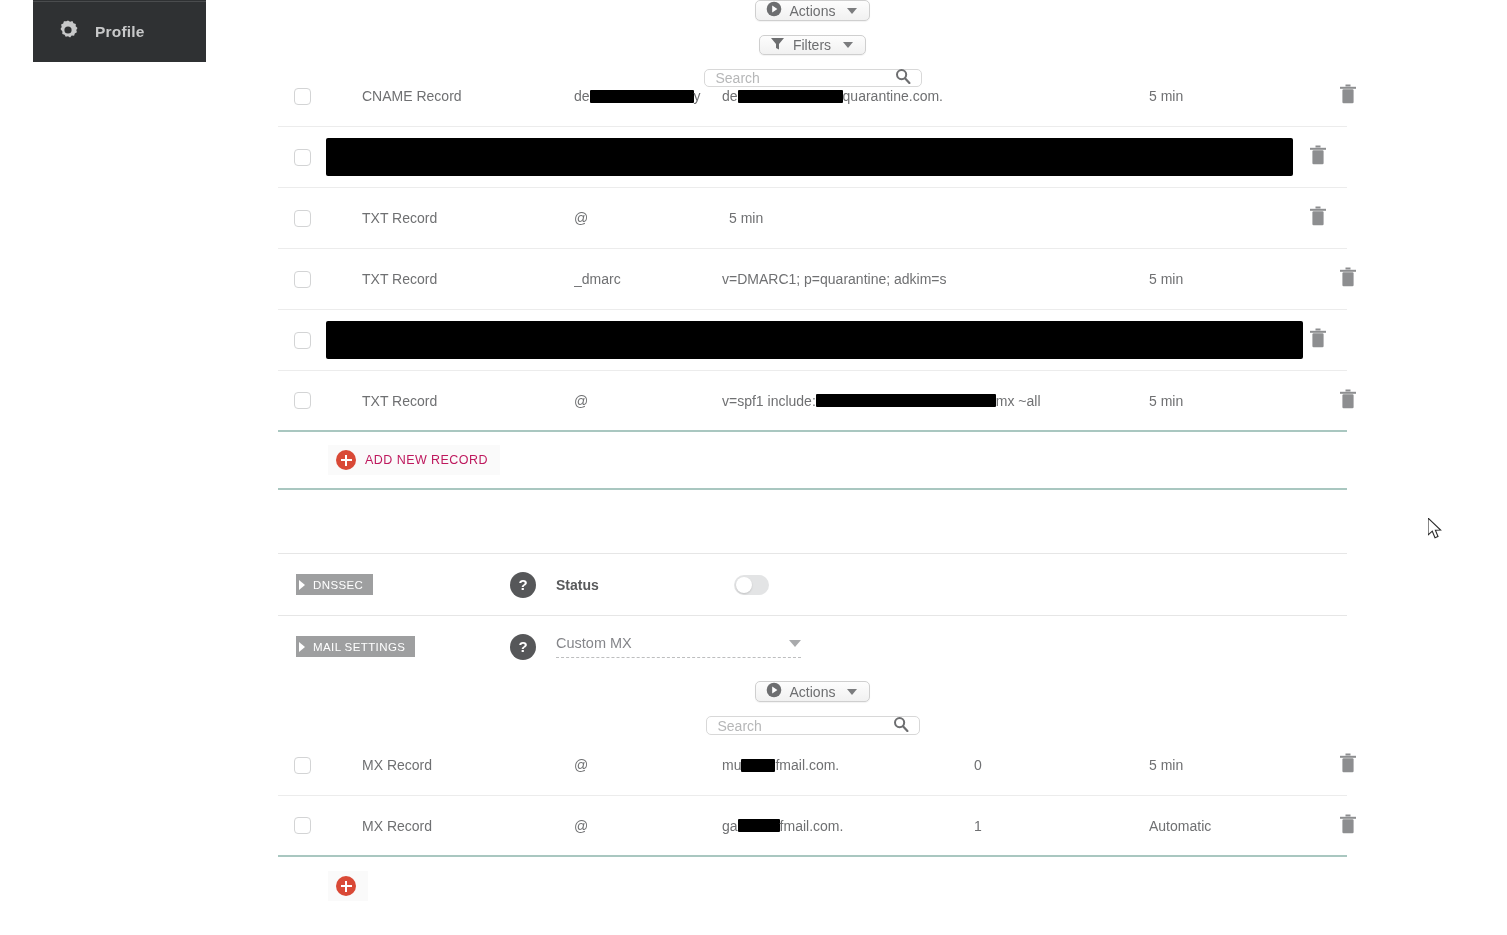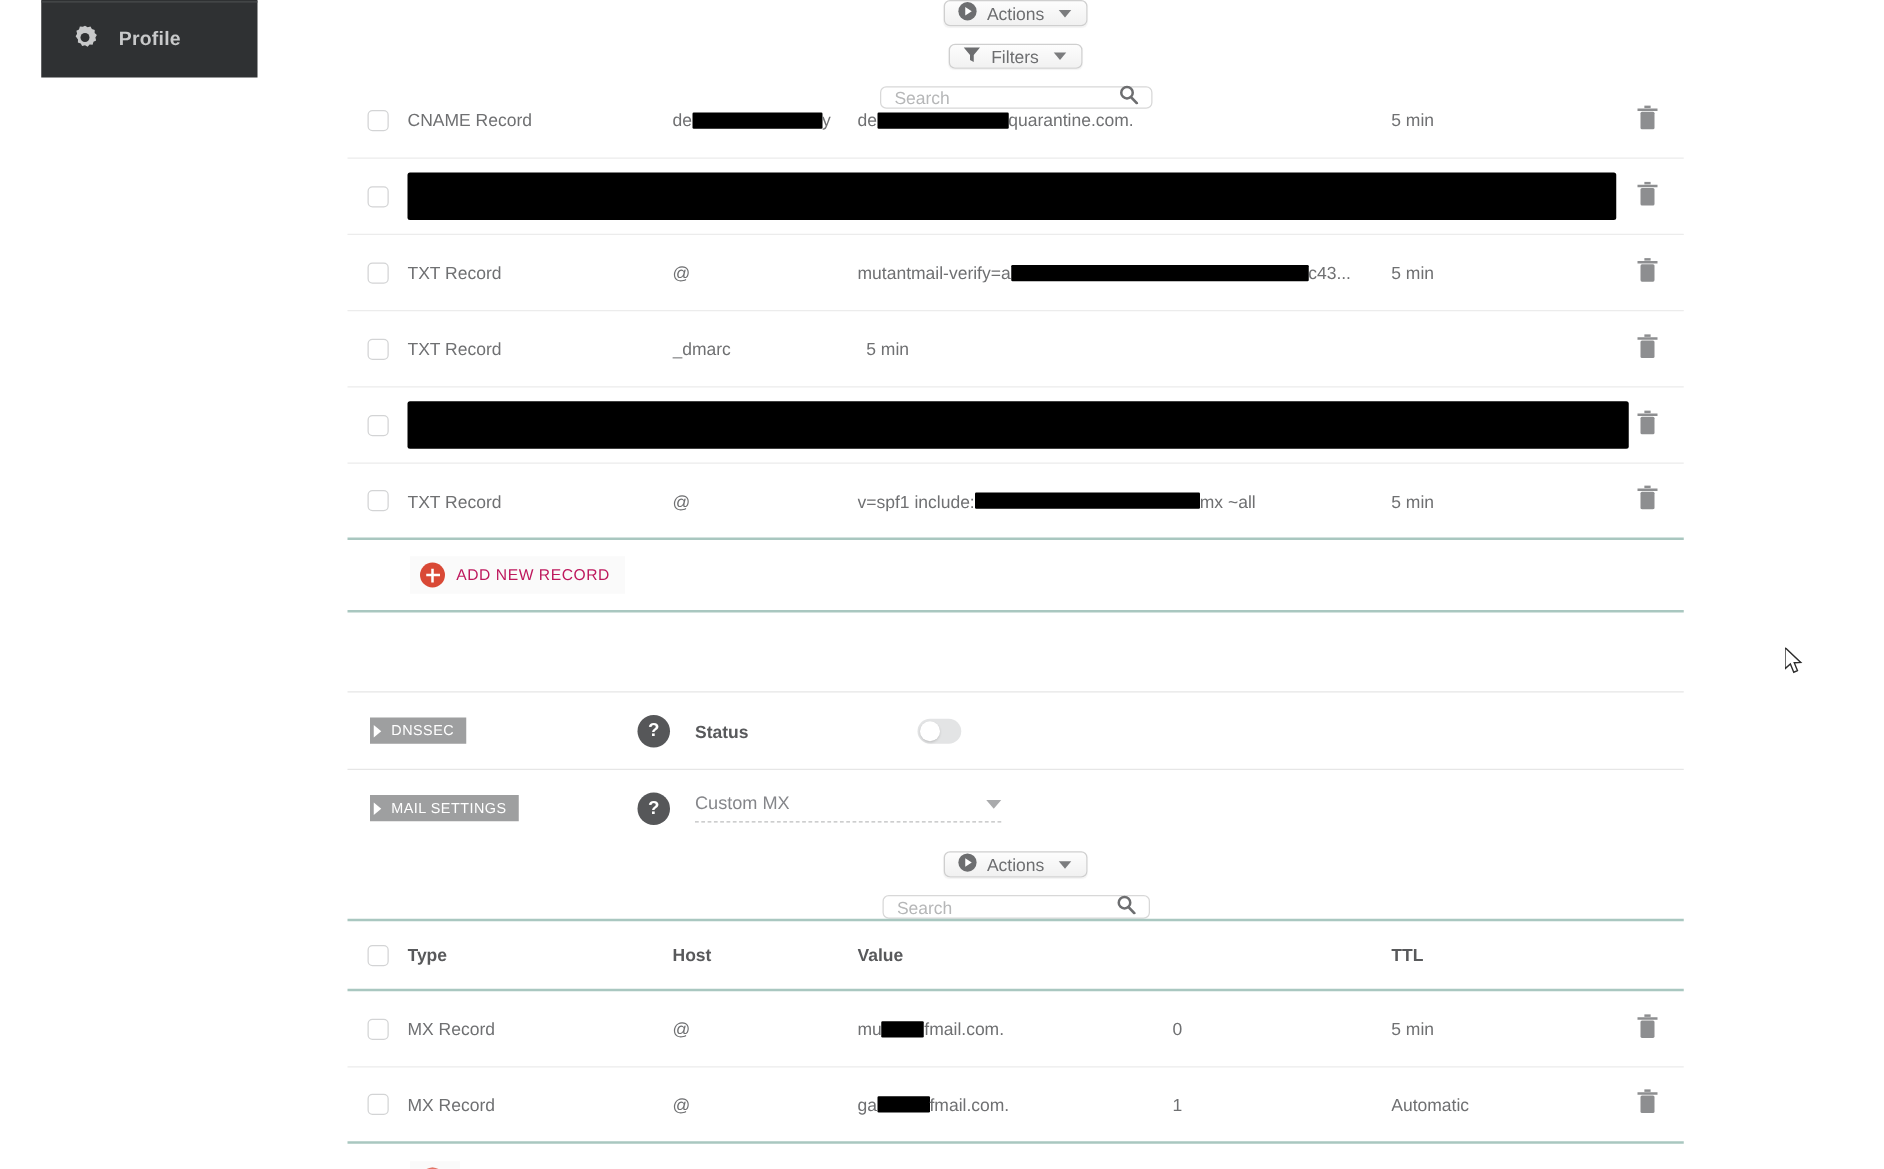--- a/index.html
+++ b/index.html
@@ -128,21 +128,21 @@
     position: relative;
   }
   .tr.head {
     height: 58px;
     border-top: 2px solid #a9c7c0;
     border-bottom: 2px solid #a9c7c0;
   }
   .tr.first-row { border-bottom: 1px solid #ececec; }
 
   .c-check { width: 48px; flex: 0 0 48px; display: flex; justify-content: center; }
-  .c-type  { width: 212px; flex: 0 0 212px; }
+  .c-type  { width: 212px; flex: 0 0 212px; margin-left: 36px; }
   .c-host  { width: 148px; flex: 0 0 148px; }
   .c-value { width: 252px; flex: 0 0 252px; }
   .c-prio  { width: 175px; flex: 0 0 175px; }
   .c-ttl   { width: 190px; flex: 0 0 190px; }
   .c-del   { flex: 1 1 auto; display: flex; justify-content: flex-end; padding-right: 20px; }
 
   .cell {
     font-size: 14px;
     color: #6f7072;
     white-space: nowrap;
@@ -418,46 +418,40 @@
           </span>
         </div>
       </div>
 
       <div class="tr">
         <div class="c-check">
           <span class="chk"></span>
         </div>
         <div class="c-type cell">TXT Record</div>
         <div class="c-host cell">@</div>
-        <div class="c-value cell" style="width:420px;flex:0 0 420px">
-          <span class="value-wrap">
-            <span>mutantmail-verify=a</span>
-              <span class="redact" style="width:238px"></span>
-              <span>c43...</span>
-          </span>
-        </div>
         <div class="c-prio cell" style="width:7px;flex:0 0 7px"></div>
         <div class="c-ttl cell">5 min</div>
         <div class="c-del">
           <span class="trash">
             <svg width="18" height="20" viewBox="0 0 18 20">
               <rect x="6.5" y="0.5" width="5" height="2" fill="#8d8e90"></rect>
               <rect x="1" y="2.8" width="16" height="2" fill="#8d8e90"></rect>
               <rect x="3.4" y="5.3" width="11.2" height="14" rx="1.2" fill="#8d8e90"></rect>
             </svg>
           </span>
         </div>
       </div>
 
       <div class="tr">
         <div class="c-check">
           <span class="chk"></span>
         </div>
         <div class="c-type cell">TXT Record</div>
         <div class="c-host cell">_dmarc</div>
+        <div class="c-value cell" style="width:420px;flex:0 0 420px">v=DMARC1; p=quarantine; adkim=s</div>
         <div class="c-prio cell" style="width:7px;flex:0 0 7px"></div>
         <div class="c-ttl cell">5 min</div>
         <div class="c-del">
           <span class="trash">
             <svg width="18" height="20" viewBox="0 0 18 20">
               <rect x="6.5" y="0.5" width="5" height="2" fill="#8d8e90"></rect>
               <rect x="1" y="2.8" width="16" height="2" fill="#8d8e90"></rect>
               <rect x="3.4" y="5.3" width="11.2" height="14" rx="1.2" fill="#8d8e90"></rect>
             </svg>
           </span>
@@ -560,31 +554,20 @@
           <svg width="16" height="16" viewBox="0 0 16 16">
             <circle cx="6.6" cy="6.6" r="4.6" fill="none" stroke="#6d6e70" stroke-width="2"></circle>
             <line x1="10.2" y1="10.6" x2="14.4" y2="15" stroke="#6d6e70" stroke-width="2.2" stroke-linecap="round"></line>
           </svg>
         </span>
       </div>
     </div>
 
     <div>
 
-      <div class="tr head">
-        <div class="c-check">
-          <span class="chk"></span>
-        </div>
-        <div class="c-type cell">Type</div>
-        <div class="c-host cell">Host</div>
-        <div class="c-value cell">Value</div>
-        <div class="c-prio cell"></div>
-        <div class="c-ttl cell">TTL</div>
-        <div class="c-del"></div>
-      </div>
 
       <div class="tr">
         <div class="c-check">
           <span class="chk"></span>
         </div>
         <div class="c-type cell">MX Record</div>
         <div class="c-host cell">@</div>
         <div class="c-value cell">
           <span class="value-wrap">
             <span>mu</span>

